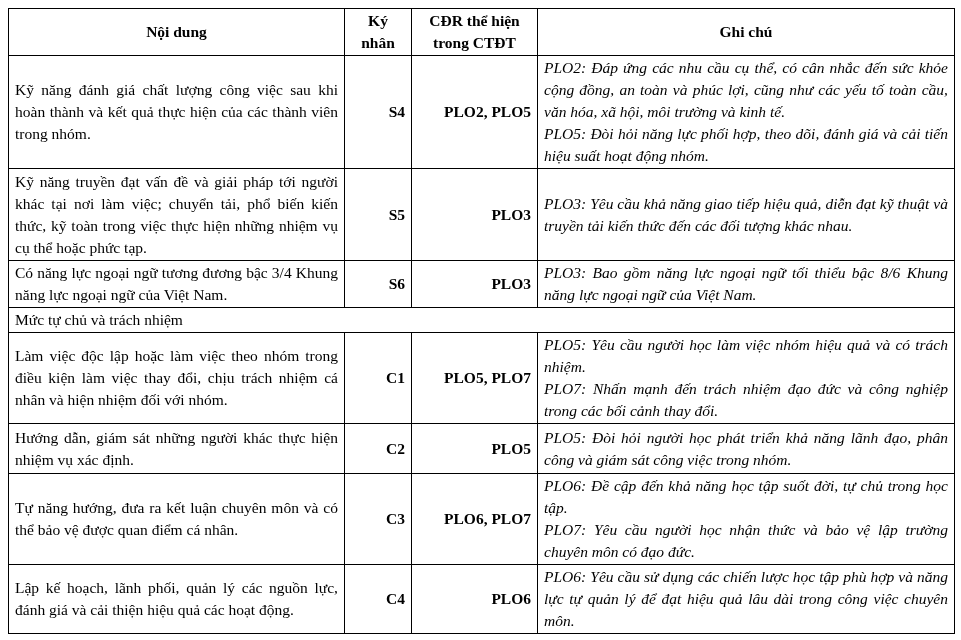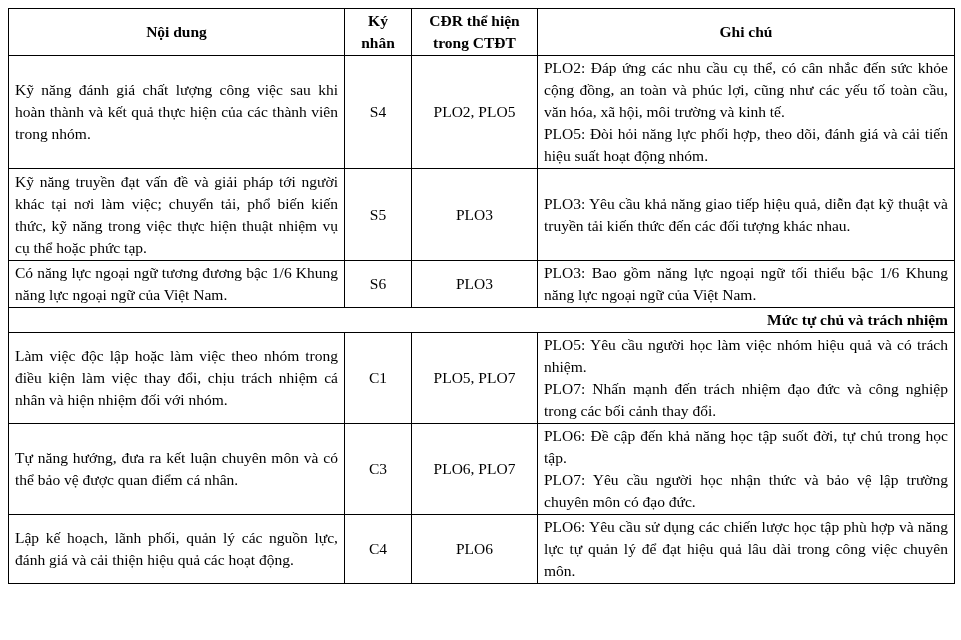--- a/index.html
+++ b/index.html
@@ -34,31 +34,33 @@
   }
   th.hdr {
     font-weight: bold;
     text-align: center;
     padding: 2px 4px;
   }
   td.content {
     text-align: justify;
   }
   td.sym, td.plo {
-    text-align: center;
+    text-align: right;
+    font-weight: bold;
   }
   td.note {
     text-align: justify;
     white-space: pre-line;
     padding-top: 0;
     padding-bottom: 0;
+    font-style: italic;
   }
   td.section {
-    font-weight: bold;
-    text-align: right;
+    font-weight: normal;
+    text-align: left;
     padding: 0 4px;
   }
 </style>
 </head>
 <body>
 
 <div class="page">
 
   <table class="plo-table">
     <colgroup>
@@ -77,40 +79,46 @@
     </thead>
     <tbody>
       <tr style="height:110px">
         <td class="content">Kỹ năng đánh giá chất lượng công việc sau khi hoàn thành và kết quả thực hiện của các thành viên trong nhóm.</td>
         <td class="sym">S4</td>
         <td class="plo">PLO2, PLO5</td>
         <td class="note">PLO2: Đáp ứng các nhu cầu cụ thể, có cân nhắc đến sức khỏe cộng đồng, an toàn và phúc lợi, cũng như các yếu tố toàn cầu, văn hóa, xã hội, môi trường và kinh tế.
 PLO5: Đòi hỏi năng lực phối hợp, theo dõi, đánh giá và cải tiến hiệu suất hoạt động nhóm.</td>
       </tr>
       <tr style="height:92px">
-        <td class="content">Kỹ năng truyền đạt vấn đề và giải pháp tới người khác tại nơi làm việc; chuyển tải, phổ biến kiến thức, kỹ năng trong việc thực hiện thuật nhiệm vụ cụ thể hoặc phức tạp.</td>
+        <td class="content">Kỹ năng truyền đạt vấn đề và giải pháp tới người khác tại nơi làm việc; chuyển tải, phổ biến kiến thức, kỹ toàn trong việc thực hiện những nhiệm vụ cụ thể hoặc phức tạp.</td>
         <td class="sym">S5</td>
         <td class="plo">PLO3</td>
         <td class="note">PLO3: Yêu cầu khả năng giao tiếp hiệu quả, diễn đạt kỹ thuật và truyền tải kiến thức đến các đối tượng khác nhau.</td>
       </tr>
       <tr style="height:46px">
-        <td class="content">Có năng lực ngoại ngữ tương đương bậc 1/6 Khung năng lực ngoại ngữ của Việt Nam.</td>
+        <td class="content">Có năng lực ngoại ngữ tương đương bậc 3/4 Khung năng lực ngoại ngữ của Việt Nam.</td>
         <td class="sym">S6</td>
         <td class="plo">PLO3</td>
-        <td class="note">PLO3: Bao gồm năng lực ngoại ngữ tối thiểu bậc 1/6 Khung năng lực ngoại ngữ của Việt Nam.</td>
+        <td class="note">PLO3: Bao gồm năng lực ngoại ngữ tối thiểu bậc 8/6 Khung năng lực ngoại ngữ của Việt Nam.</td>
       </tr>
       <tr style="height:24px">
         <td class="section" colspan="4">Mức tự chủ và trách nhiệm</td>
       </tr>
       <tr style="height:87px">
         <td class="content">Làm việc độc lập hoặc làm việc theo nhóm trong điều kiện làm việc thay đổi, chịu trách nhiệm cá nhân và hiện nhiệm đối với nhóm.</td>
         <td class="sym">C1</td>
         <td class="plo">PLO5, PLO7</td>
         <td class="note">PLO5: Yêu cầu người học làm việc nhóm hiệu quả và có trách nhiệm.
 PLO7: Nhấn mạnh đến trách nhiệm đạo đức và công nghiệp trong các bối cảnh thay đổi.</td>
+      </tr>
+      <tr style="height:50px">
+        <td class="content">Hướng dẫn, giám sát những người khác thực hiện nhiệm vụ xác định.</td>
+        <td class="sym">C2</td>
+        <td class="plo">PLO5</td>
+        <td class="note">PLO5: Đòi hỏi người học phát triển khả năng lãnh đạo, phân công và giám sát công việc trong nhóm.</td>
       </tr>
       <tr style="height:85px">
         <td class="content">Tự năng hướng, đưa ra kết luận chuyên môn và có thể bảo vệ được quan điểm cá nhân.</td>
         <td class="sym">C3</td>
         <td class="plo">PLO6, PLO7</td>
         <td class="note">PLO6: Đề cập đến khả năng học tập suốt đời, tự chủ trong học tập.
 PLO7: Yêu cầu người học nhận thức và bảo vệ lập trường chuyên môn có đạo đức.</td>
       </tr>
       <tr style="height:68px">
         <td class="content">Lập kế hoạch, lãnh phối, quản lý các nguồn lực, đánh giá và cải thiện hiệu quả các hoạt động.</td>

